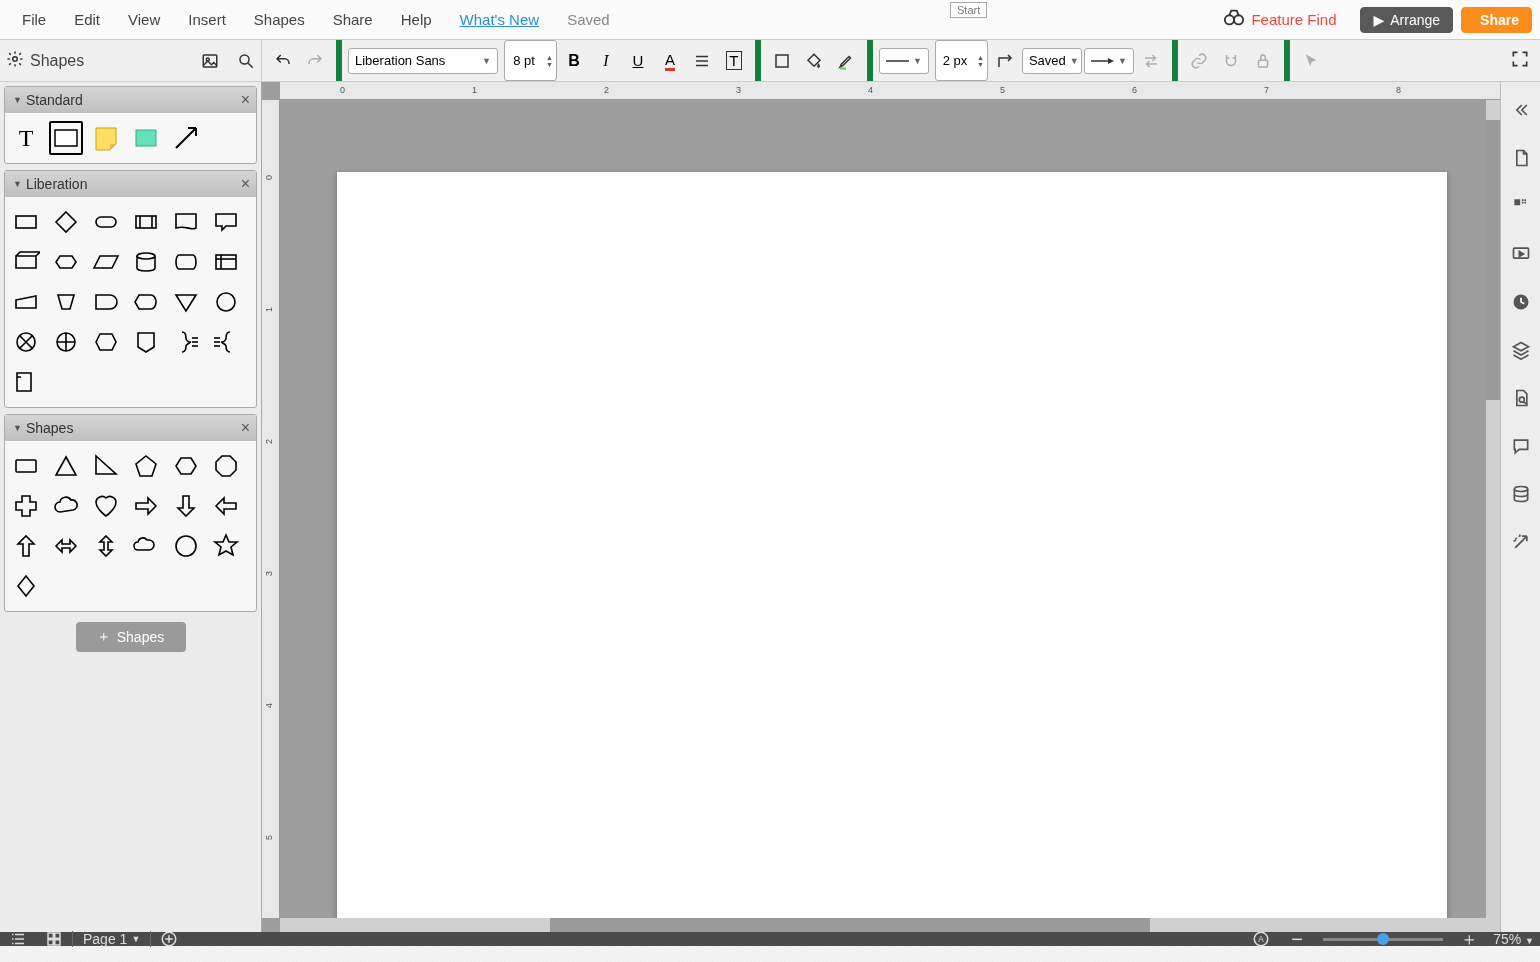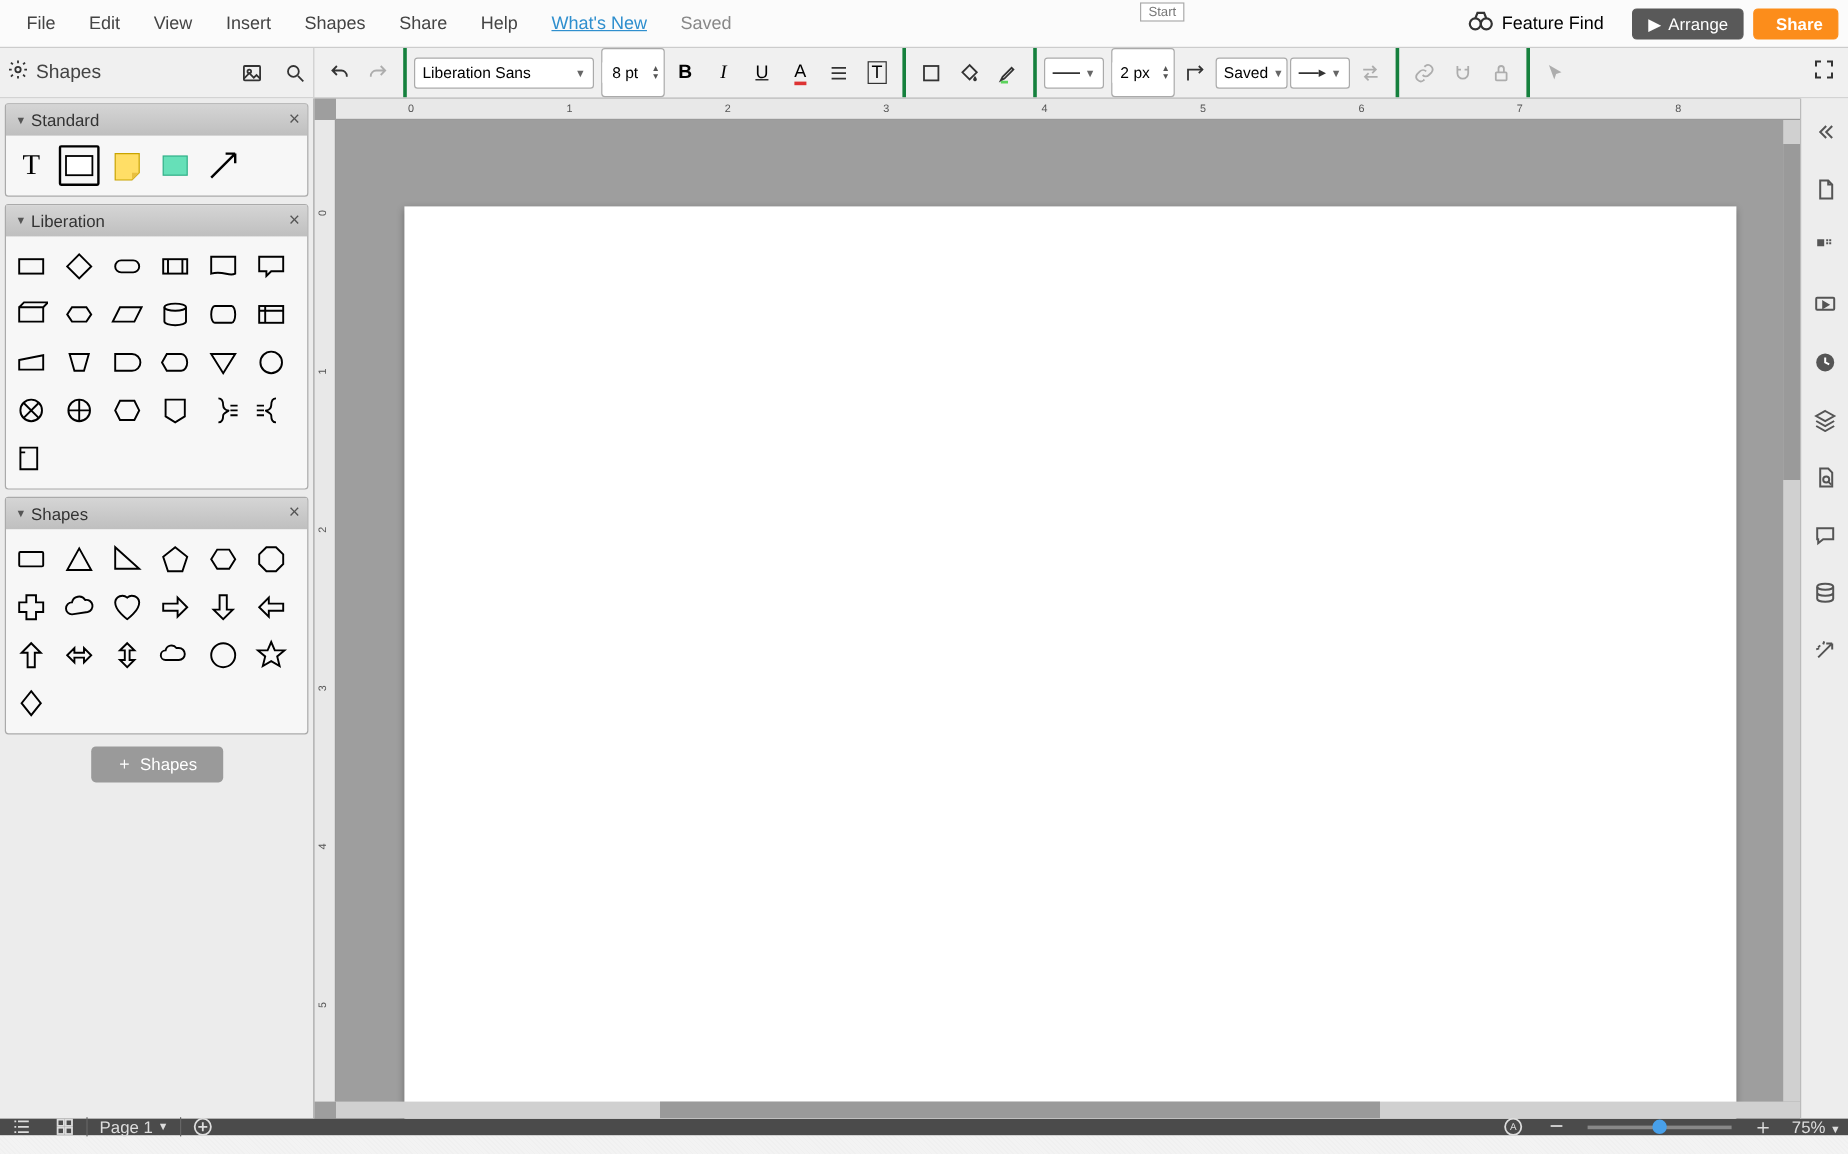--- a/index.html
+++ b/index.html
@@ -15,28 +15,28 @@
   html,body{margin:0;padding:0;width:1540px;height:962px;overflow:hidden;background:#f3f3f3;}
   body{background-image:repeating-linear-gradient(45deg,#f0f0f0 0,#f0f0f0 1px,#f3f3f3 1px,#f3f3f3 3px);}
   
   #menubar{height:40px;background:#fbfbfb;border-bottom:1px solid #ccc;display:flex;align-items:center;padding:0 8px;}
   #menubar .menu{display:flex;gap:0;}
   #menubar .menu-item{padding:6px 14px;font-size:15px;color:#444;cursor:pointer;border-radius:3px;}
   #menubar .menu-item.whats{color:#2f8fce;text-decoration:underline;}
   #menubar .menu-item.saved{color:#888;}
   #menubar .spacer{flex:1;}
   .btn{display:inline-flex;align-items:center;gap:6px;border:1px solid #999;border-radius:4px;padding:4px 12px;font-size:14px;cursor:pointer;}
-  #feature-find{border:none;font-size:15px;color:#000000;margin-right:12px;}
+  #feature-find{border:none;font-size:15px;color:#ef4444;margin-right:12px;}
   #feature-find svg{width:22px;height:22px;}
   #present{background:#595959;color:#fff;border-color:#595959;margin-right:8px;}
   #share{background:var(--accent);color:#fff;border-color:var(--accent);font-weight:bold;}
   #url-tag{position:absolute;top:2px;left:950px;border:1px solid #aaa;background:#fff;font-size:11px;color:#777;padding:1px 6px;}
   
   #toolbar{height:42px;background:#f0f0f0;border-bottom:1px solid #ccc;display:flex;align-items:center;}
-  .tool-group{display:flex;align-items:center;height:100%;padding:0 6px;border-right:3px solid #15803d;gap:2px;}
+  .tool-group{display:flex;align-items:center;height:100%;padding:0 6px;border-right:6px solid #15803d;gap:2px;}
   .tool-btn{width:30px;height:30px;border-radius:3px;display:flex;align-items:center;justify-content:center;cursor:pointer;}
   .tool-btn.disabled{opacity:.35;cursor:default;}
   .tool-btn svg{width:18px;height:18px;}
   .combo{display:flex;align-items:center;border:1px solid #aaa;border-radius:3px;background:#fff;height:26px;padding:0 6px;font-size:13px;gap:4px;cursor:pointer;}
   .combo .cd{font-size:9px;color:#666;}
   #shapes-label{display:flex;align-items:center;gap:6px;padding-left:6px;font-size:16px;color:#444;width:262px;border-right:1px solid #ccc;height:100%;}
   #shapes-label .gear svg{width:18px;height:18px;}
   #fullscreen{margin-left:auto;padding:0 10px;}
   
   #main{display:flex;height:calc(100% - 40px - 42px - 30px);}

